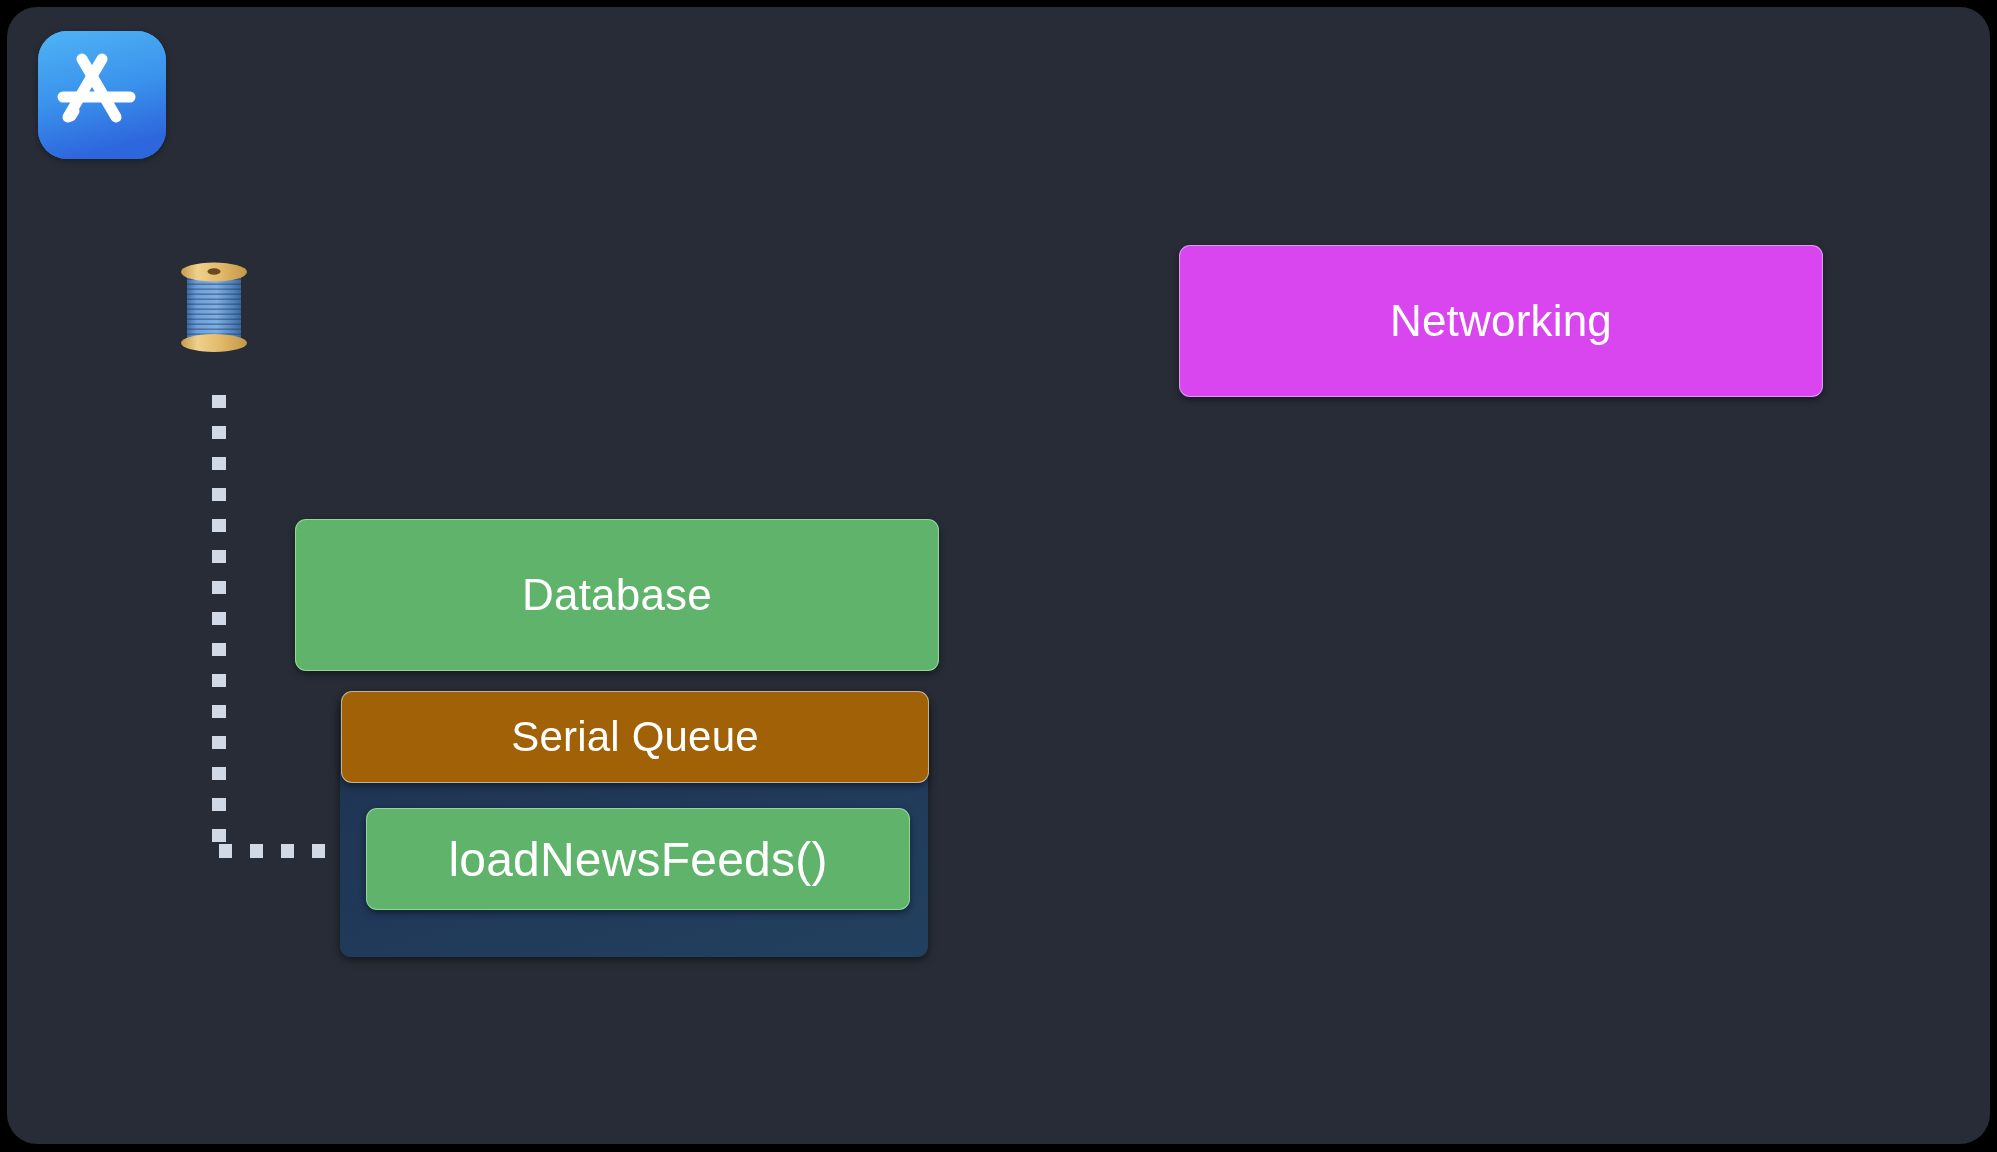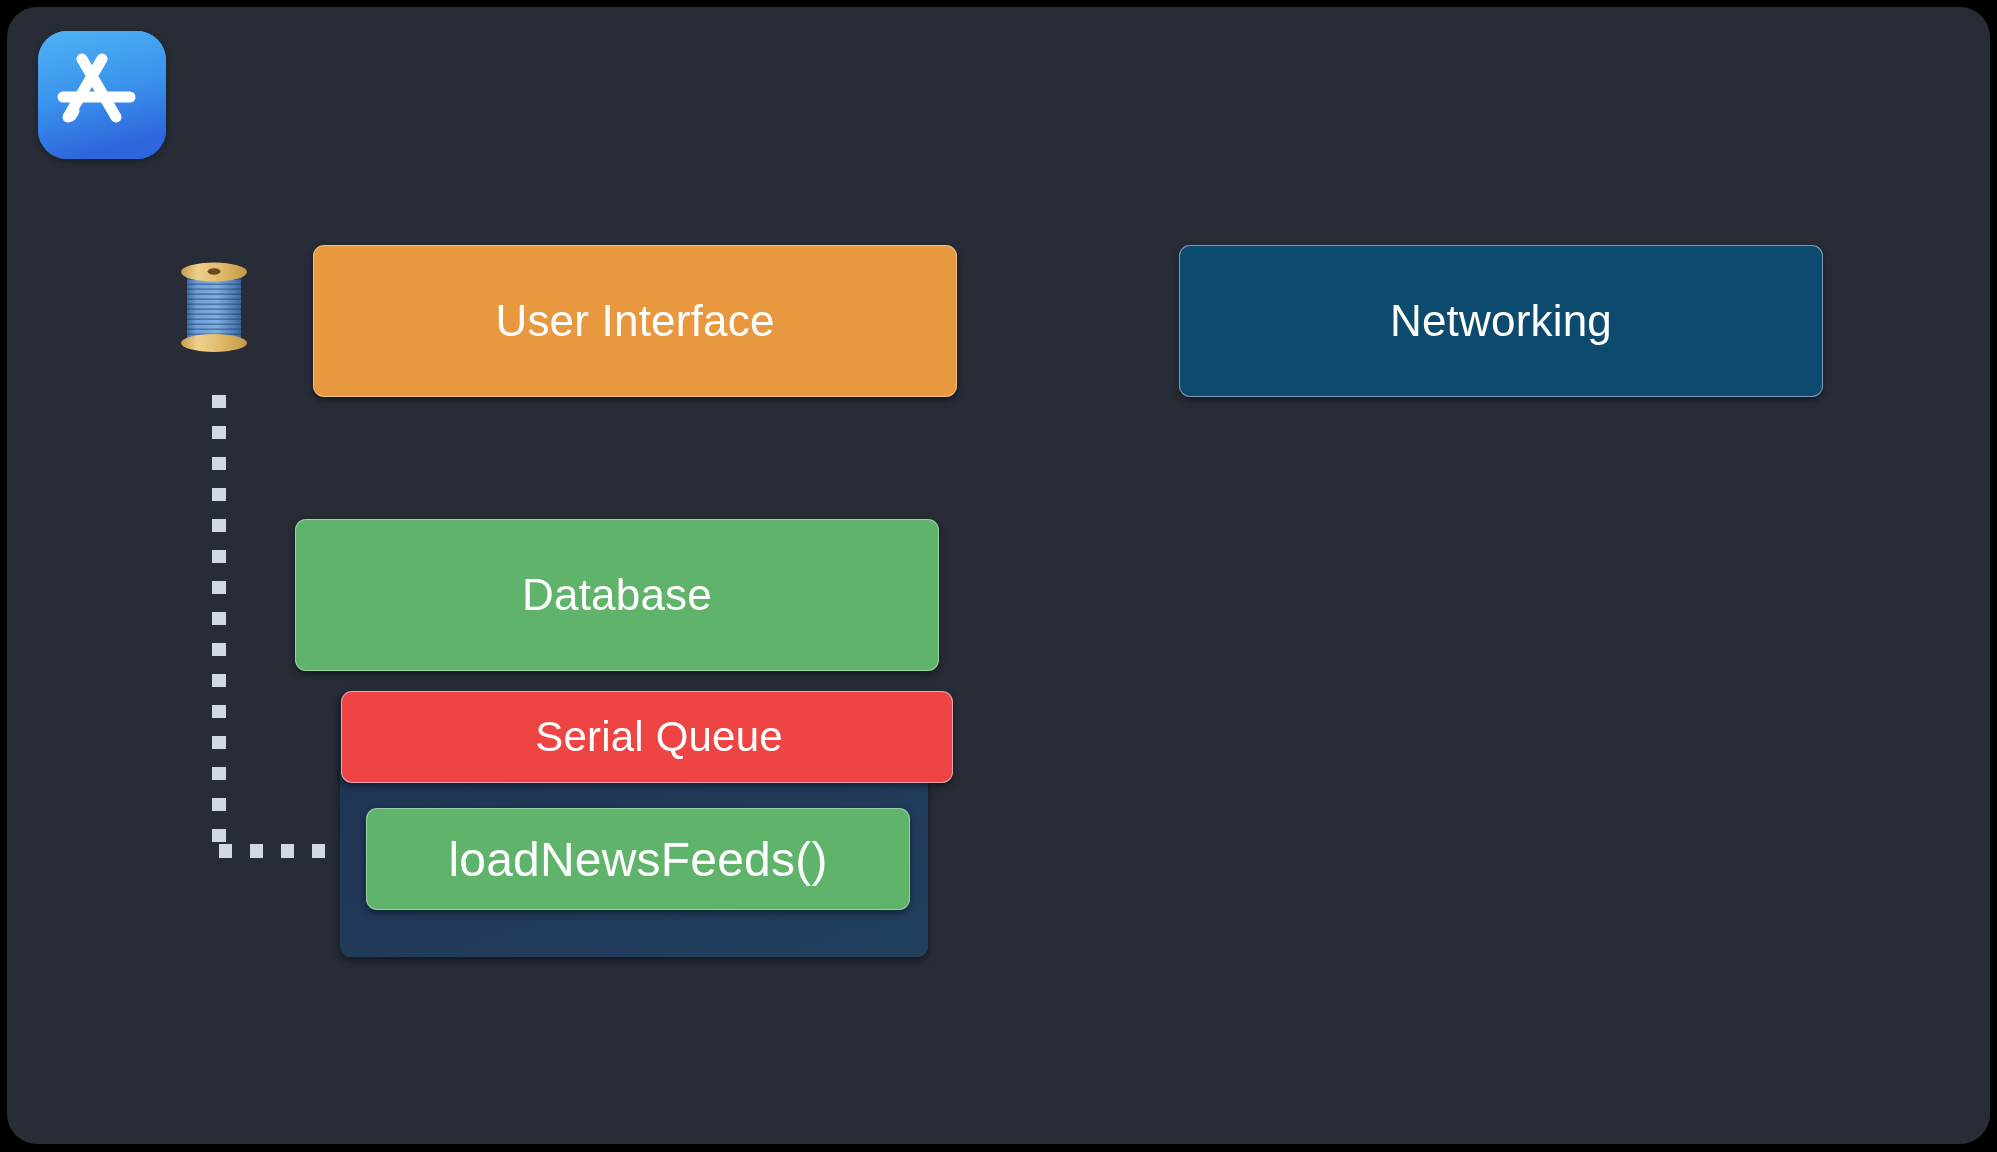--- a/index.html
+++ b/index.html
@@ -78,40 +78,39 @@
   #node-ui {
     left: 306px; top: 238px;
     width: 642px; height: 150px;
     background: #E8983F;
     border: 1px solid rgba(255,225,190,0.55);
   }
 
   #node-networking {
     left: 1172px; top: 238px;
     width: 642px; height: 150px;
-    background: #0c4a6e;
+    background: #d946ef;
     border: 1px solid rgba(225,222,255,0.55);
   }
 
   #node-database {
     left: 288px; top: 512px;
     width: 642px; height: 150px;
     background: #5FB濃;
     background: #5FB濃;
     background: #5FB36A;
     border: 1px solid rgba(210,245,215,0.5);
   }
 
   #node-serial-queue {
     left: 334px; top: 684px;
     width: 586px; height: 90px;
-    background: #ef4444;
+    background: #a16207;
     border: 1px solid rgba(215,232,250,0.6);
     font-size: 42px;
-    padding-left: 24px;
   }
 
   
   #queue-container {
     position: absolute;
     left: 333px; top: 690px;
     width: 588px; height: 260px;
     border-radius: 11px;
     background: linear-gradient(160deg, #1E3250 0%, #213A5A 55%, #22405F 100%);
     box-shadow: 0 3px 8px rgba(0,0,0,0.5);
@@ -189,23 +188,20 @@
     <svg width="300" height="500" viewBox="0 0 300 500" xmlns="http://www.w3.org/2000/svg" aria-hidden="true">
 
       <path d="M 62 8 L 62 464" stroke="#D2D9E6" stroke-width="14" stroke-dasharray="13 18" fill="none"></path>
 
       <path d="M 62 464 L 190 464" stroke="#D2D9E6" stroke-width="14" stroke-dasharray="13 18" fill="none"></path>
 
       <polygon points="196,446 232,464 196,482" fill="#D2D9E6"></polygon>
     </svg>
   </div>
 
-  <div class="node" id="node-ui">
-    <span class="node-label">User Interface</span>
-  </div>
 
   <div class="node" id="node-networking">
     <span class="node-label">Networking</span>
   </div>
 
   <div class="node" id="node-database">
     <span class="node-label">Database</span>
   </div>
 
   <div id="queue-container"></div>

